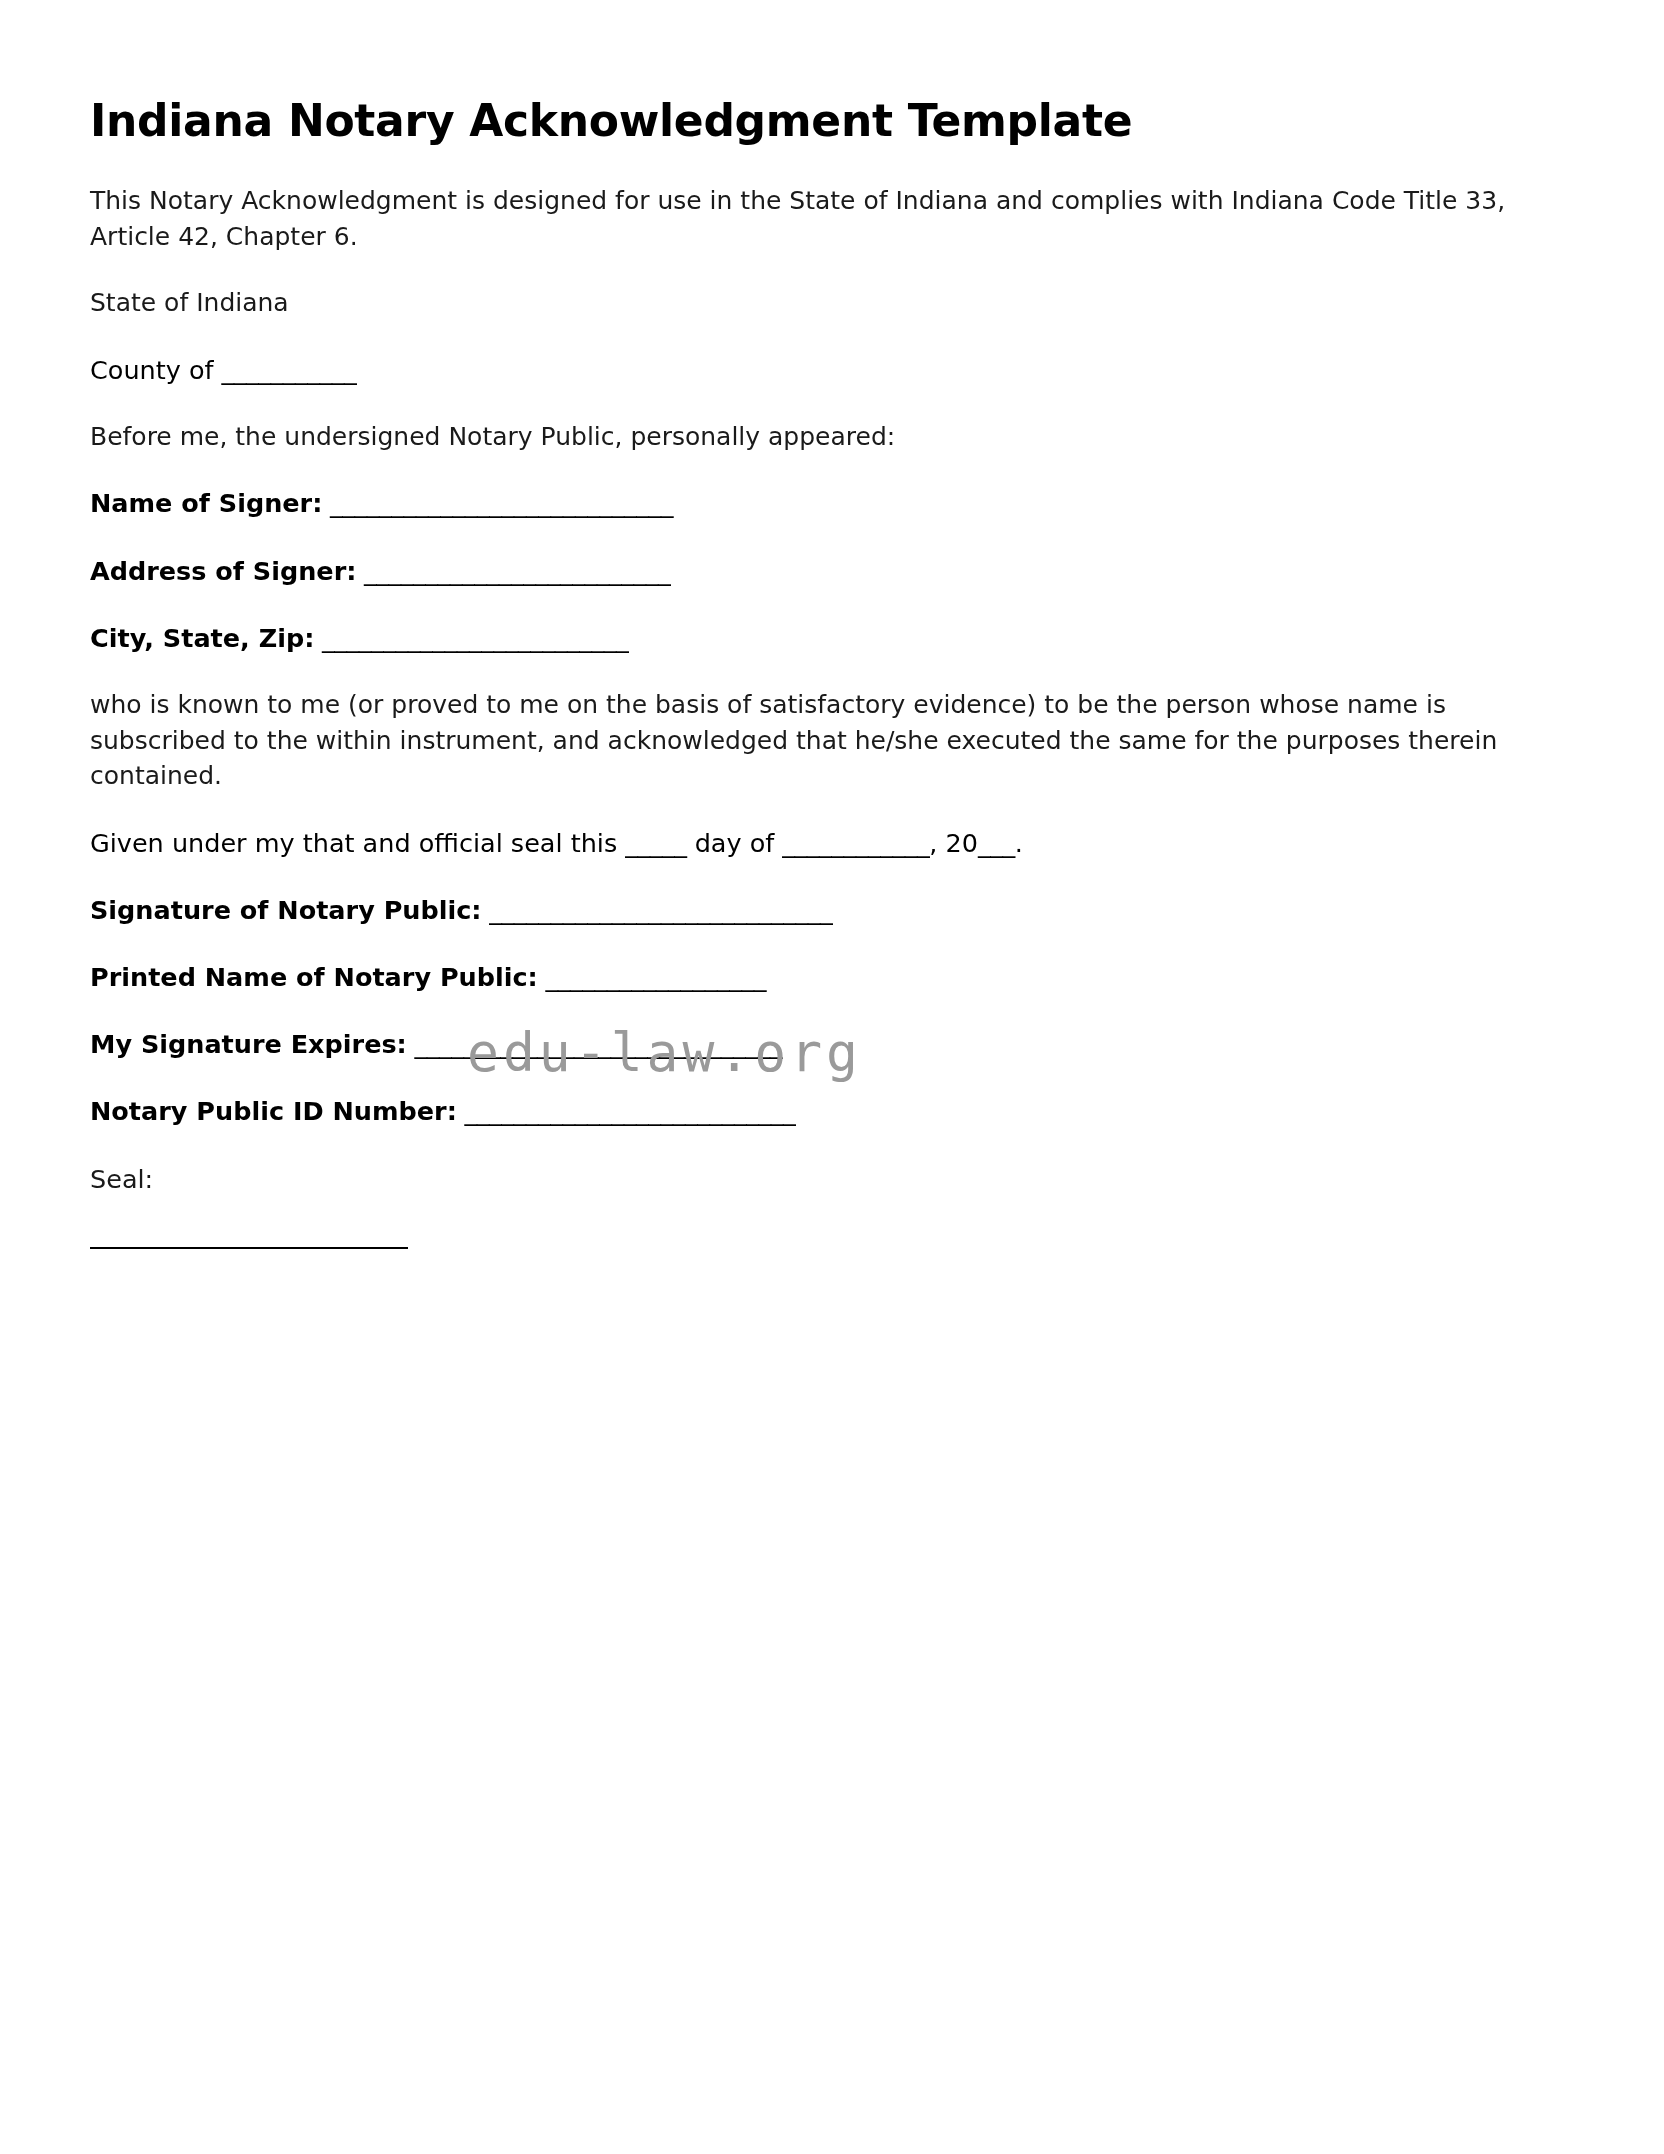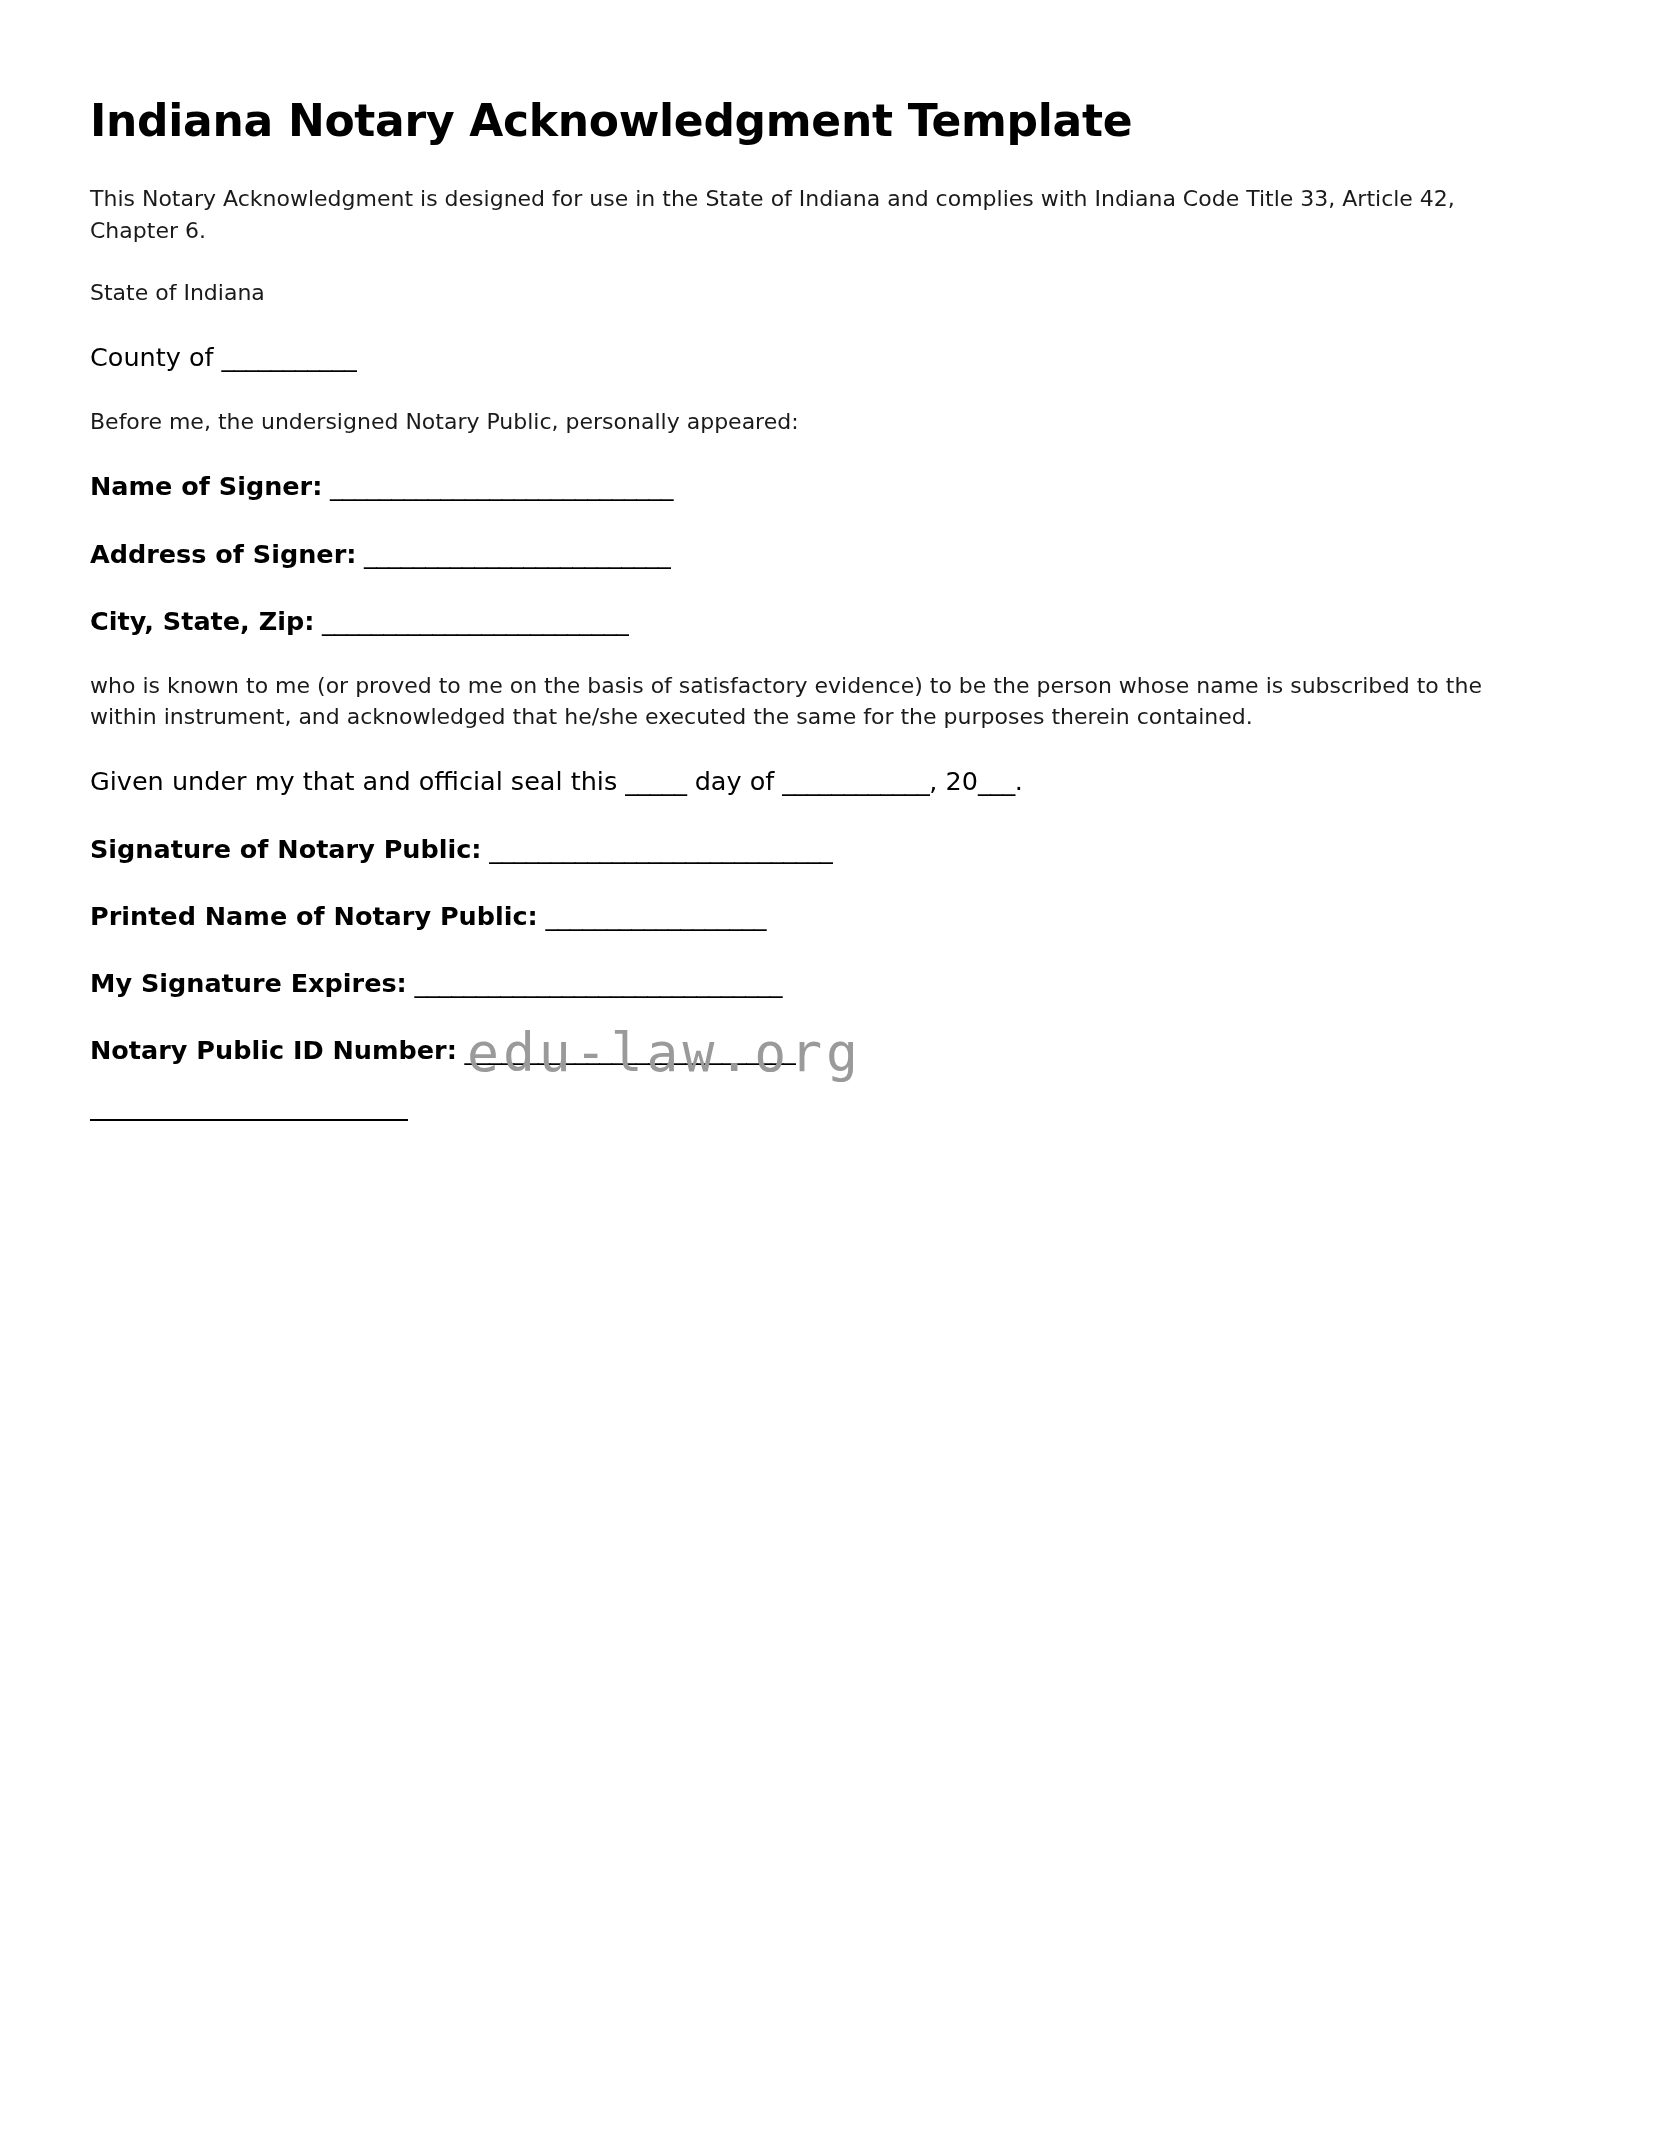--- a/index.html
+++ b/index.html
@@ -28,21 +28,21 @@
   }
   .doc-title {
     font-size: 44px;
     font-weight: bold;
     letter-spacing: -0.3px;
     line-height: 1.12;
     margin: 0 0 38px 0;
     color: #000000;
   }
   p.para {
-    font-size: 22px;
+    font-size: 25px;
     line-height: 1.42;
     margin: 0 16px 31px 0;
     color: #1a1a1a;
     max-width: 1450px;
   }
   p.para.narrow {
     max-width: 1452px;
   }
   .field-line {
     font-size: 25.5px;
@@ -130,19 +130,20 @@
     </div>
 
     <div class="field-line">
       <span class="field-label">My Signature Expires:</span><span class="blank"> ______________________________</span>
     </div>
 
     <div class="field-line">
       <span class="field-label">Notary Public ID Number:</span><span class="blank"> ___________________________</span>
     </div>
 
+    <p class="seal-label">Seal:</p>
 
     <div class="seal-rule"></div>
 
   </div>
 
   <div class="watermark">edu-law.org</div>
 </div>
 
 </body></html>

